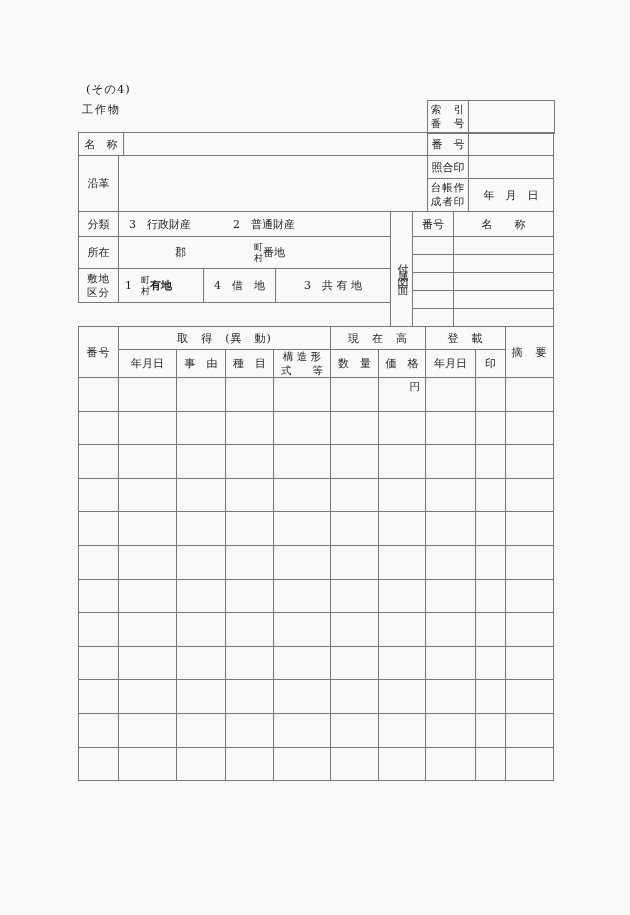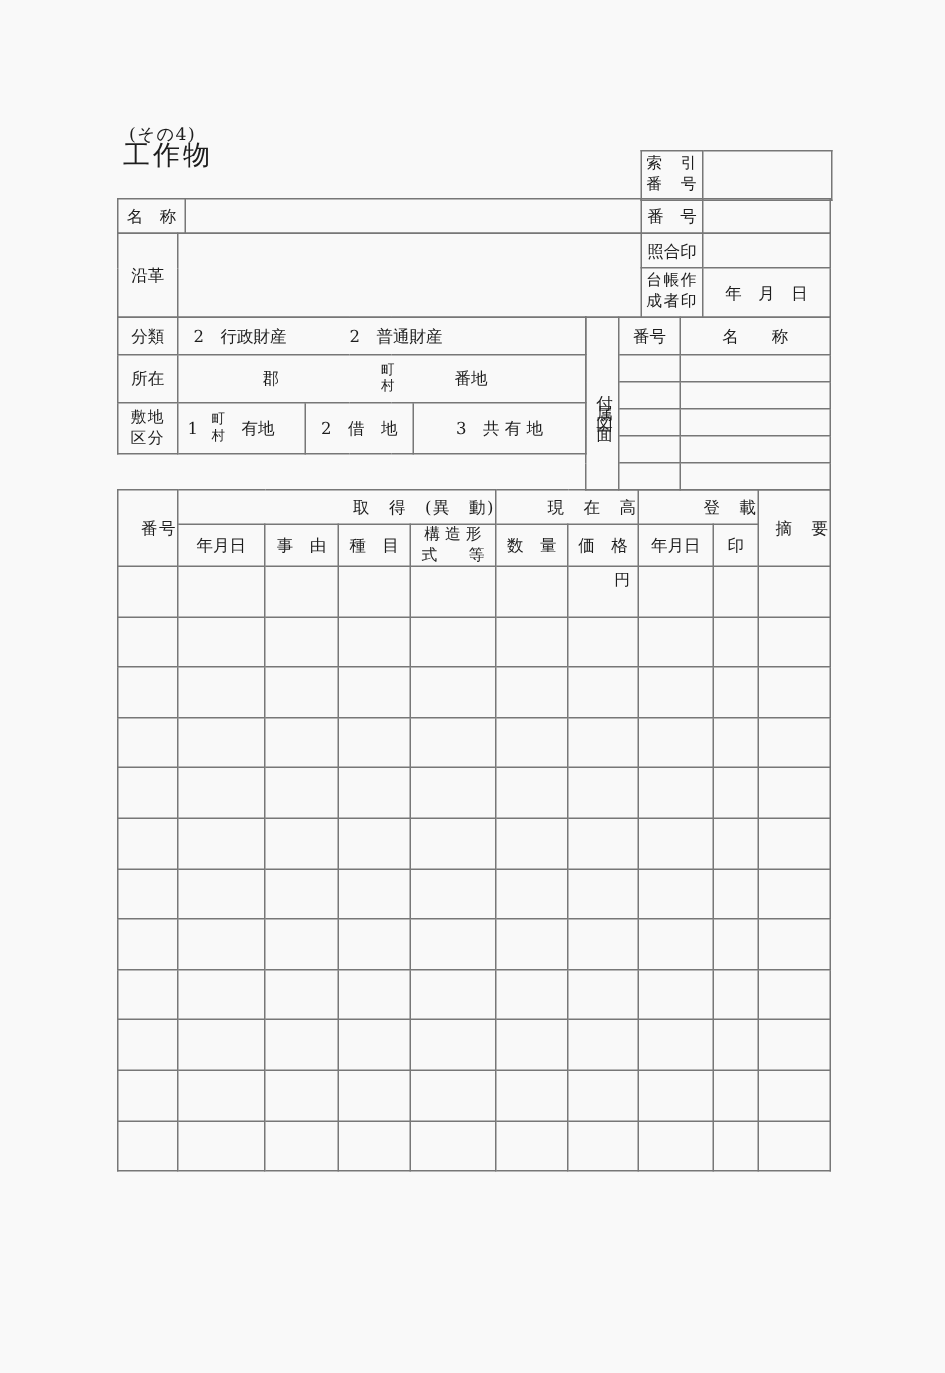--- a/index.html
+++ b/index.html
@@ -4,21 +4,21 @@
 <style>
   * { margin:0; padding:0; box-sizing:border-box; }
   html,body { width:630px; height:915px; }
   body {
     background:#f9f9f9;
     color:#1d1d1d;
     font-family:"DejaVu Serif","Liberation Serif",serif;
   }
   .page { position:relative; width:630px; height:915px; overflow:hidden; }
   .sheet-label { position:absolute; left:86px; top:82px; font-size:11.5px; letter-spacing:1px; }
-  .form-title  { position:absolute; left:82px; top:91px; font-size:18px; letter-spacing:2px; }
+  .form-title  { position:absolute; left:82px; top:102px; font-size:11px; letter-spacing:2px; }
 
   table.tbl { position:absolute; border-collapse:collapse; table-layout:fixed; }
   table.tbl td {
     border:1px solid #777777;
     font-size:11px;
     text-align:center;
     vertical-align:middle;
     padding:0;
     overflow:hidden;
     white-space:nowrap;
@@ -40,41 +40,41 @@
 
   
   .property-block { left:78px; top:211px; }
   .property-block tr.h25 td { height:25px;margin-top:27px; }
   .property-block tr.h24 td { height:24px; }
   .property-block tr.h32 td { height:32px; }
   .property-block tr.h34 td { height:34px; }
   .cls-flex { display:flex; align-items:center; padding-left:10px; gap:42px; }
   .loc-flex { display:flex; align-items:center; padding-left:56px; }
   .loc-flex .m1 { margin-left:68px; }
-  .loc-flex .m2 { margin-left:40px; }
+  .loc-flex .m2 { }
   .site1-flex { display:flex; align-items:center; padding-left:6px; }
   .site1-flex .m1 { margin-left:9px; }
-  .site1-flex .m2 { margin-left:11px; }
+  .site1-flex .m2 { margin-left:0;font-weight:bold; }
   .stack span { display:block; font-size:9px; line-height:1.2; text-align:center; letter-spacing:0; }
 
   
   .drawings-block { left:390px; top:211px; }
   .drawings-block tr.hd td { height:25px; }
   .drawings-block tr.bd td { height:18px; }
   .vert {
     writing-mode:vertical-rl;
     text-orientation:upright;
     letter-spacing:7px;
     font-size:11px;
     padding:4px 0;
   }
 
   
   .ledger { left:78px; top:326px; }
-  .ledger thead tr.ra td { height:23px; letter-spacing:1px;text-align:right; }
+  .ledger thead tr.ra td { height:23px; letter-spacing:1px; }
   .ledger thead tr.rb td { height:28px; }
   .ledger tbody tr td { height:33.6px; }
   .ledger .struct div { font-size:10.5px; line-height:1.25;text-align:center; }
   .unit-cell { vertical-align:top !important; text-align:right !important; padding:2px 5px 0 0 !important; font-size:10.5px !important; }
 </style>
 </head>
 <body>
 
 <div class="page">
 
@@ -129,21 +129,21 @@
         <col style="width:29px">
       <col style="width:28px">
         <col style="width:15px">
         <col style="width:115px">
     </colgroup>
     <tbody>
       <tr class="h25">
         <td>分類</td>
         <td colspan="5">
           <div class="cls-flex">
-            <span>2　行政財産</span>
+            <span>3　行政財産</span>
             <span>2　普通財産</span>
           </div>
         </td>
       </tr>
       <tr class="h32">
         <td>所在</td>
         <td colspan="5">
           <div class="loc-flex">
             <span>郡</span>
             <span class="stack m1">
@@ -162,21 +162,21 @@
         <td>
           <div class="site1-flex">
             <span>1</span>
             <span class="stack m1">
               <span>町</span>
               <span>村</span>
             </span>
             <span class="m2">有地</span>
           </div>
         </td>
-        <td colspan="3">2　借　地</td>
+        <td colspan="3">4　借　地</td>
         <td>3　共 有 地</td>
       </tr>
     </tbody>
   </table>
 
   <table class="tbl drawings-block">
     <colgroup>
       <col style="width:22px">
         <col style="width:41px">
         <col style="width:100px">

